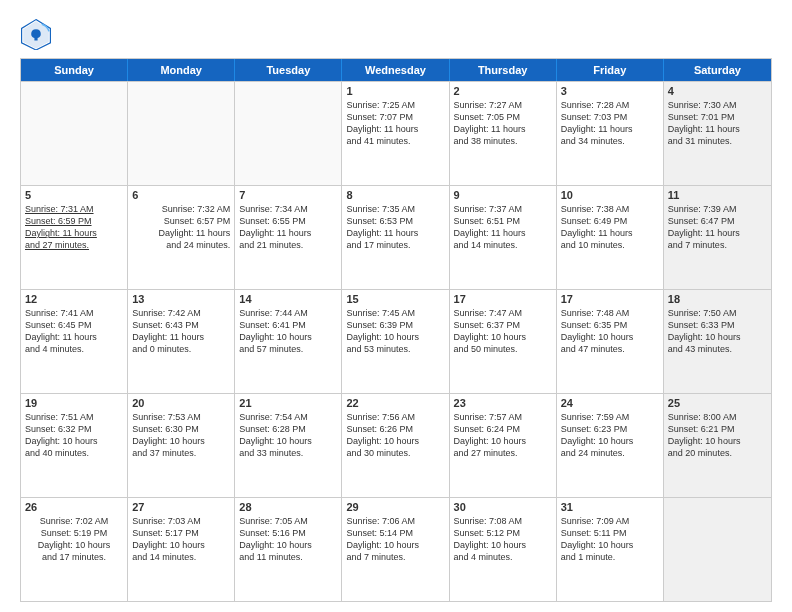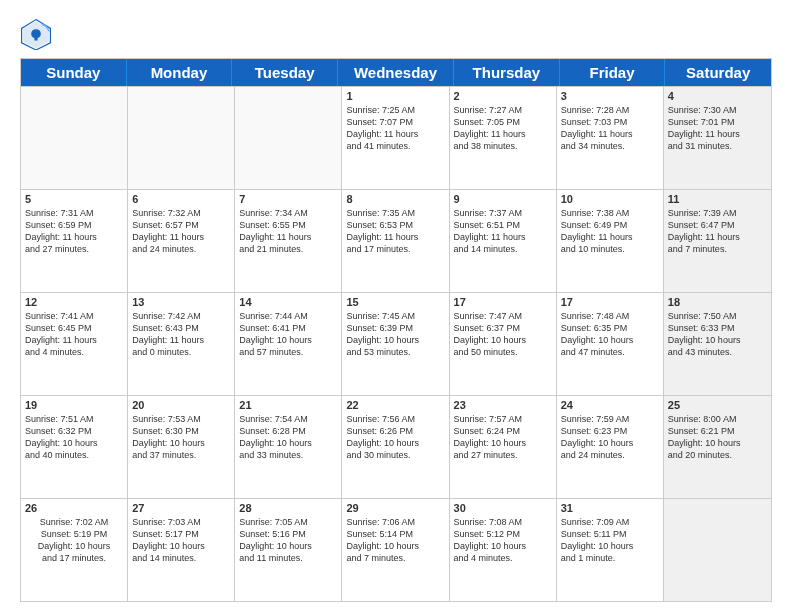--- a/index.html
+++ b/index.html
@@ -58,21 +58,21 @@
       flex-direction: column;
       border: 1px solid #ccc;
     }
     .cal-header {
       display: grid;
       grid-template-columns: repeat(7, 1fr);
       background: #1565c0;
     }
     .cal-header-cell {
       color: #fff;
-      font-size: 15px;
+      font-size: 11px;
       font-weight: bold;
       padding: 5px 16px;
       text-align: center;
       border-right: 1px solid #1e88e5;
     }
     .cal-header-cell:last-child { border-right: none; }
     .cal-body {
       flex: 1;
       display: grid;
       grid-template-rows: repeat(5, 1fr);
@@ -170,28 +170,28 @@
             <div class="day-num">4</div>
             <div class="cell-text" style="white-space: pre-line;">Sunrise: 7:30 AM
 Sunset: 7:01 PM
 Daylight: 11 hours
 and 31 minutes.</div>
           </div>
         </div>
         <div class="cal-row">
           <div class="cal-cell">
             <div class="day-num">5</div>
-            <div class="cell-text" style="white-space: pre-line;">Sunrise: 7:31 AM
+            <div class="cell-text" style="white-space: pre-line; text-decoration: underline;">Sunrise: 7:31 AM
 Sunset: 6:59 PM
 Daylight: 11 hours
 and 27 minutes.</div>
           </div>
           <div class="cal-cell">
             <div class="day-num">6</div>
-            <div class="cell-text" style="white-space: pre-line;">Sunrise: 7:32 AM
+            <div class="cell-text" style="white-space: pre-line; text-align: right;">Sunrise: 7:32 AM
 Sunset: 6:57 PM
 Daylight: 11 hours
 and 24 minutes.</div>
           </div>
           <div class="cal-cell">
             <div class="day-num">7</div>
             <div class="cell-text" style="white-space: pre-line;">Sunrise: 7:34 AM
 Sunset: 6:55 PM
 Daylight: 11 hours
 and 21 minutes.</div>

